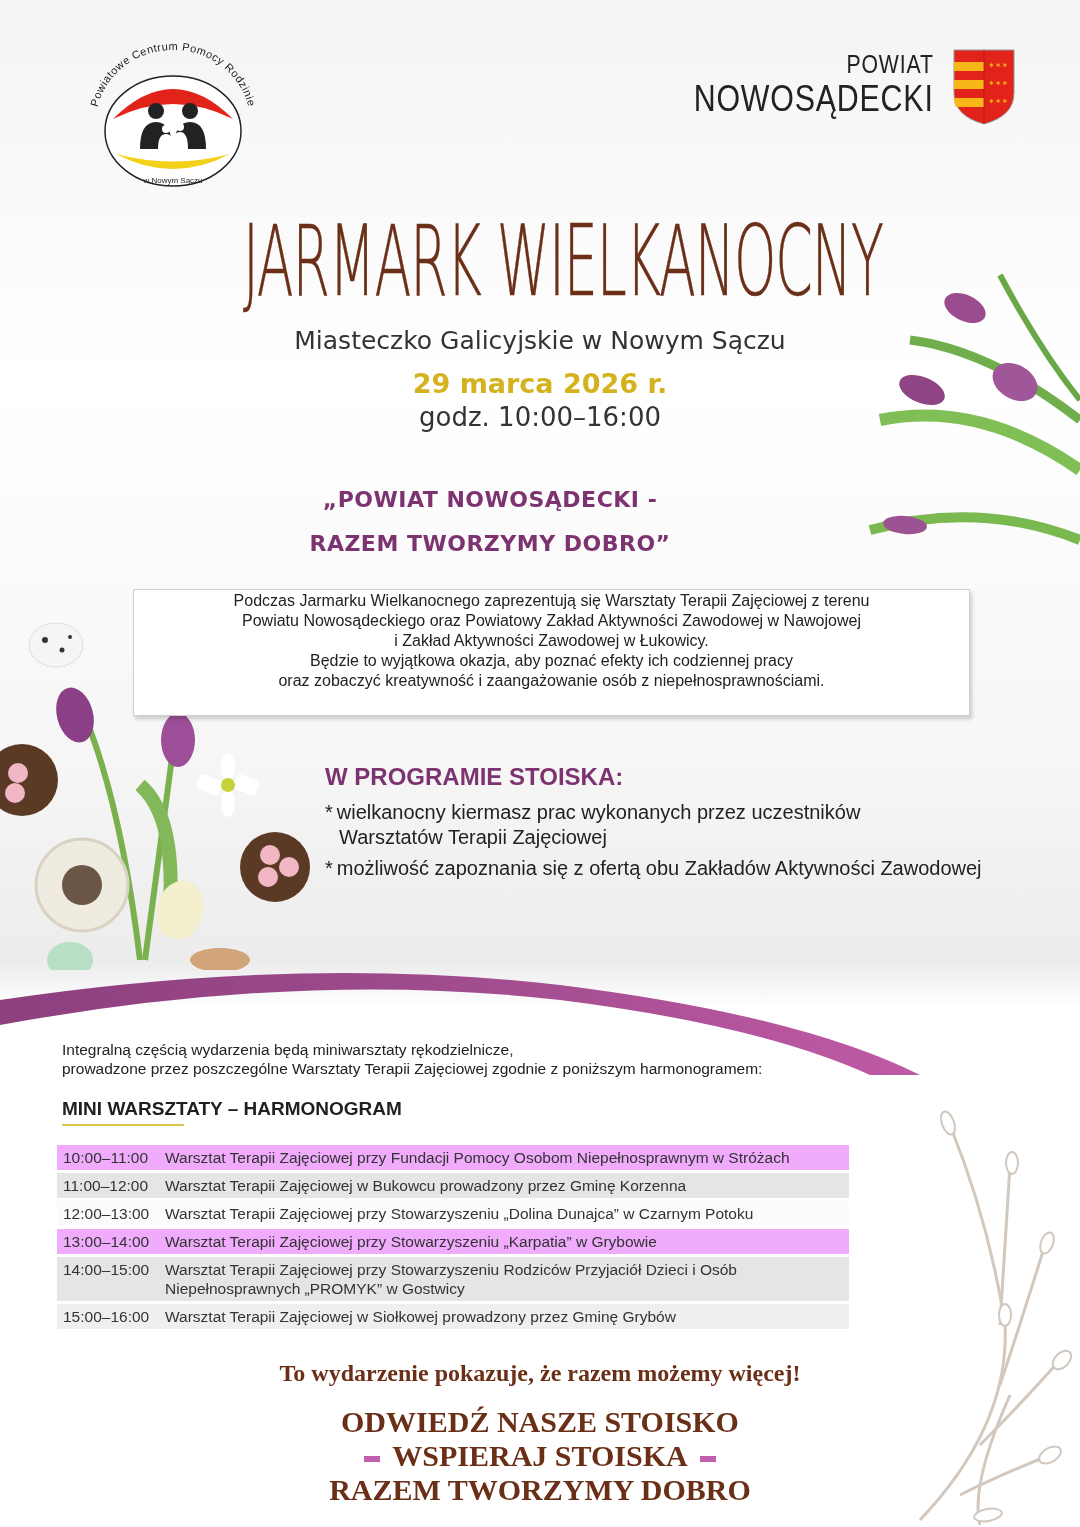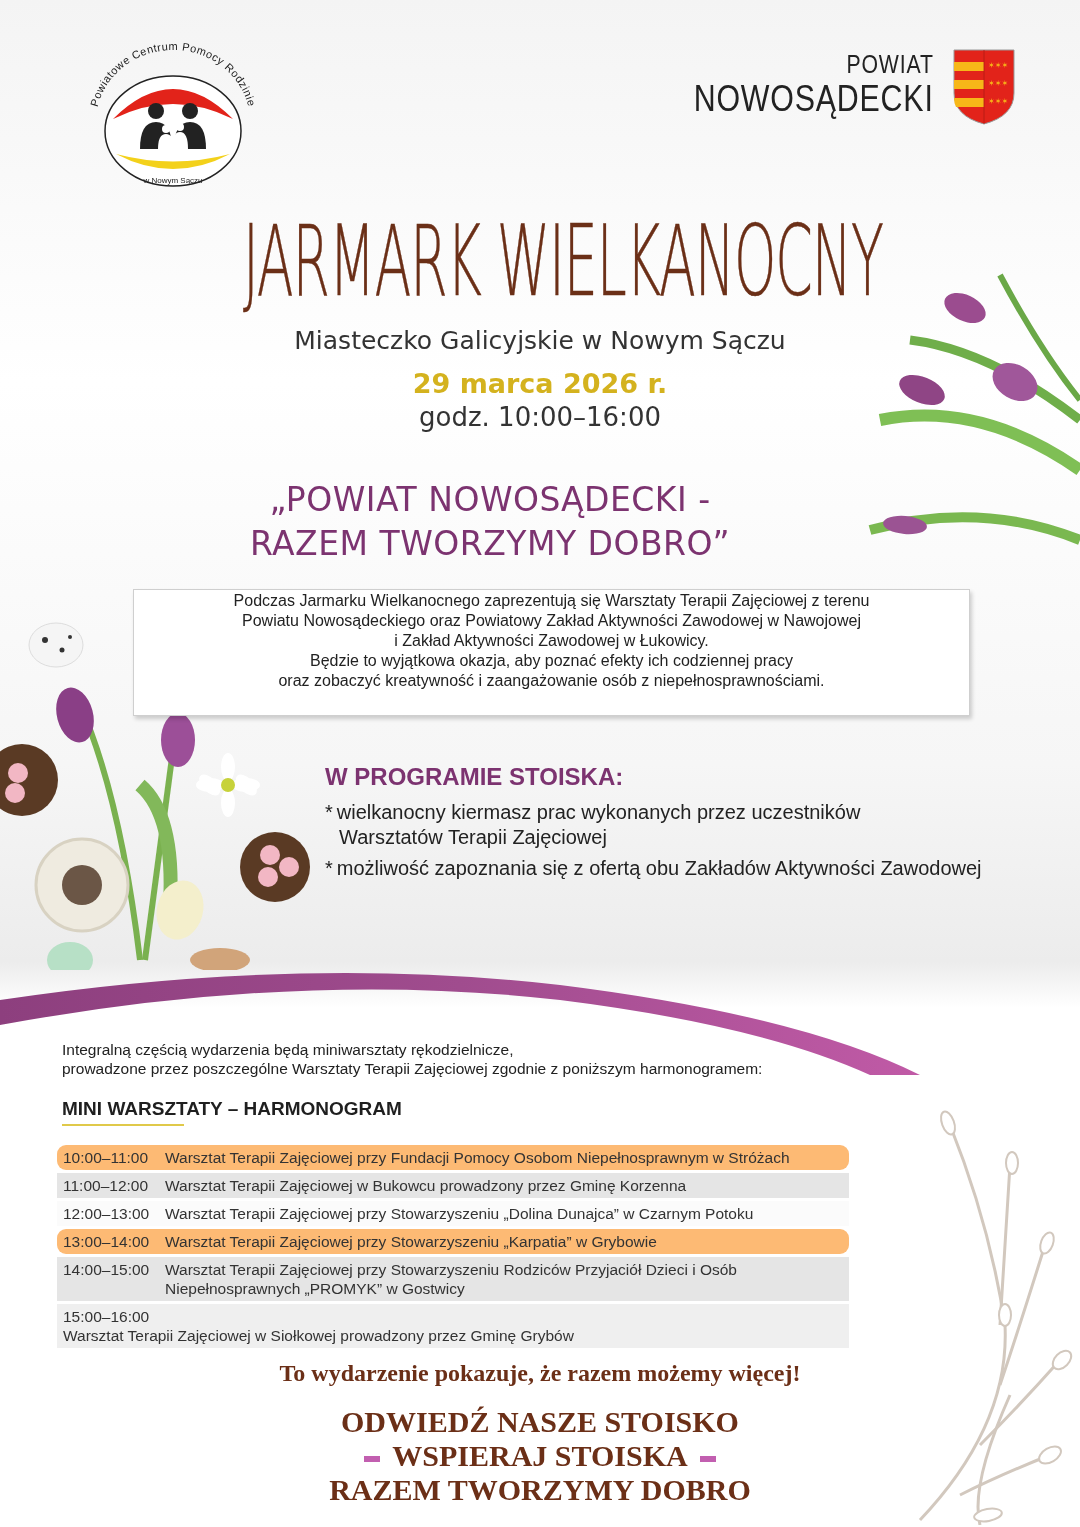--- a/index.html
+++ b/index.html
@@ -25,21 +25,21 @@
       font-family: "DejaVu Sans", sans-serif; font-weight: 200;
       font-size: 98px; color: #6b2f17; letter-spacing: -2px;
       transform: scaleX(0.55); transform-origin: center;
       white-space: nowrap; line-height: 1;
       -webkit-text-stroke: 0.5px #6b2f17;
     }
     .subtitle { left: 0; width: 1080px; top: 326px; text-align: center; font-family: "DejaVu Sans", sans-serif; font-size: 25px; color: #333; }
     .date { left: 0; width: 1080px; top: 368px; text-align: center; font-family: "DejaVu Sans", sans-serif; font-size: 27px; font-weight: bold; color: #d4b21e; }
     .hours { left: 0; width: 1080px; top: 402px; text-align: center; font-family: "DejaVu Sans", sans-serif; font-size: 26px; color: #333; }
 
-    .slogan { left: 0; width: 980px; top: 478px; text-align: center; font-family: "DejaVu Sans", sans-serif; font-weight: normal; font-size: 33px; color: #7c3370; line-height: 44px; letter-spacing: 0.5px; }
+    .slogan { left: 0; width: 980px; top: 478px; text-align: center; font-family: "DejaVu Sans", sans-serif; font-weight: bold; font-size: 22px; color: #7c3370; line-height: 44px; letter-spacing: 0.5px; }
 
     .intro-box {
       left: 133px; top: 589px; width: 837px; height: 127px;
       background: #fff; border: 1px solid #cfcfcf;
       box-shadow: 2px 3px 4px rgba(0,0,0,0.18);
       text-align: center; padding-top: 1px;
       font-size: 16px; line-height: 20px; color: #222;
     }
 
     .program-title { left: 325px; top: 763px; font-size: 24px; font-weight: bold; color: #7c3370; }
@@ -51,24 +51,24 @@
     .arc { left: 0; top: 965px; width: 1080px; height: 110px; }
 
     .integral { left: 62px; top: 1040px; font-size: 15.5px; color: #222; line-height: 19px; }
     .harmo-title { left: 62px; top: 1098px; font-size: 19px; font-weight: bold; color: #1f1f1f; }
     .harmo-underline { left: 62px; top: 1124px; width: 122px; height: 2px; background: #e0c94a; }
 
     .schedule { left: 57px; top: 1145px; width: 792px; }
     .schedule .row { display: flex; font-size: 15.5px; color: #333; padding: 3px 6px; line-height: 19px; margin-bottom: 3px; }
     .schedule .row .time { width: 102px; flex: none; }
     .schedule .row .desc { flex: 1; }
-    .row.yellow { background: #fdba74; border-radius: 9px; }
+    .row.yellow { background: #f0abfc; }
     .row.pink { background: #e5e5e5; }
     .row.white { background: #fbfbfb; }
-    .row.grey { background: #efefef; flex-direction: column; }
+    .row.grey { background: #efefef; }
 
     .closing { left: 0; width: 1080px; top: 1360px; text-align: center; font-family: "Liberation Serif", serif; font-weight: bold; font-size: 24px; color: #6b2f17; }
     .cta { left: 0; width: 1080px; top: 1405px; text-align: center; font-family: "Liberation Serif", serif; font-weight: bold; font-size: 30px; color: #6b2f17; line-height: 34px; }
     .cta .dash { display: inline-block; width: 16px; height: 6px; background: #c25fb0; vertical-align: middle; margin: 0 12px; }
 
     .tulips-right { left: 860px; top: 270px; width: 220px; height: 280px; }
     .left-deco { left: 0; top: 615px; width: 320px; height: 355px; }
     .willow { left: 900px; top: 1105px; width: 180px; height: 420px; }
   </style>
 </head>

